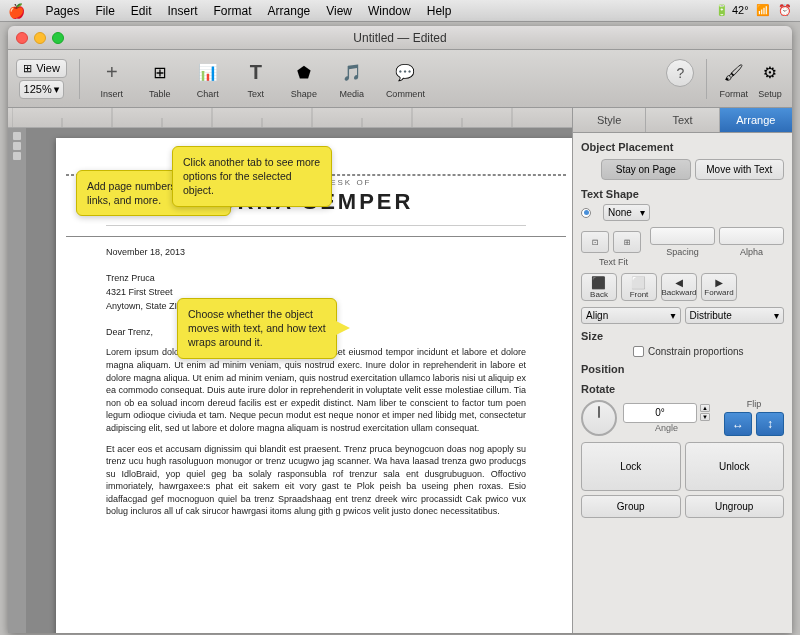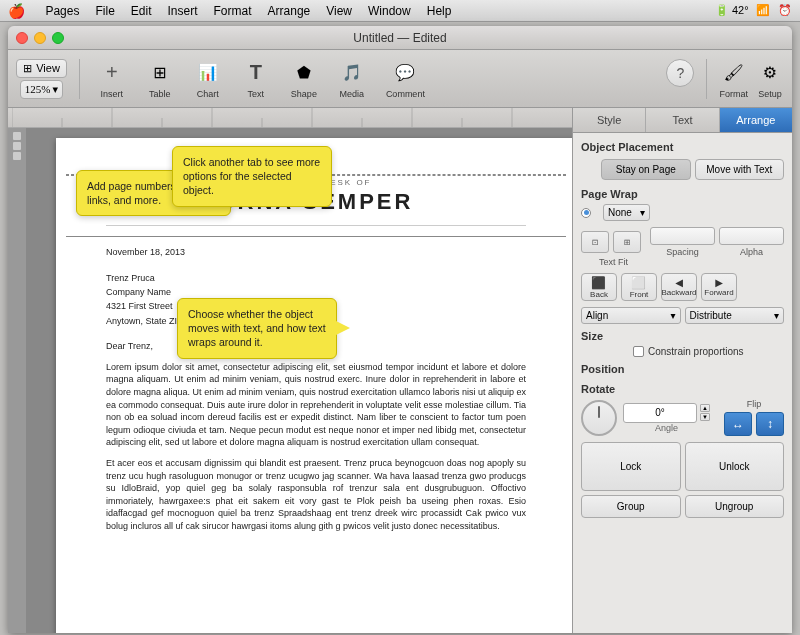--- a/index.html
+++ b/index.html
@@ -106,21 +106,20 @@
     }
     .toolbar-zoom {
       display: flex;
       align-items: center;
       gap: 2px;
       padding: 2px 4px;
       background: linear-gradient(to bottom, #f0f0f0, #e0e0e0);
       border: 1px solid #aaa;
       border-radius: 4px;
       font-size: 11px;
-      font-family: Liberation Serif, serif;
     }
     .toolbar-btn {
       display: flex;
       flex-direction: column;
       align-items: center;
       gap: 2px;
       padding: 2px 6px;
       cursor: pointer;
     }
     .toolbar-btn-icon {
@@ -762,21 +761,20 @@
               <div class="page-header-sub">FROM THE DESK OF</div>
               <div class="page-header-title">URNA SEMPER</div>
             </div>
 
             <div style="position:absolute;top:98px;left:10px;right:10px;height:1px;background:#888;"></div>
 
             <div class="page-body">
               <div class="page-date">November 18, 2013</div>
               <div class="page-address">
                 <div>Trenz Pruca</div>
-                <div>Company Name</div>
                 <div>4321 First Street</div>
                 <div>Anytown, State ZIP</div>
               </div>
               <div class="page-salutation">Dear Trenz,</div>
               <div class="page-paragraph">Lorem ipsum dolor sit amet, consectetur adipiscing elit, set eiusmod tempor incidunt et labore et dolore magna aliquam. Ut enim ad minim veniam, quis nostrud exerc. Inure dolor in reprehenderit in labore et dolore magna aliqua. Ut enim ad minim veniam, quis nostrud exercitation ullamco laboris nisi ut aliquip ex ea commodo consequat. Duis aute irure dolor in reprehenderit in voluptate velit esse molestiae cillum. Tia non ob ea soluad incom dereud facilis est er expedit distinct. Nam liber te conscient to factor tum poen legum odioque civiuda et tam. Neque pecun modut est neque nonor et imper ned libidg met, consectetur adipiscing elit, sed ut labore et dolore magna aliquam is nostrud exercitation ullam consequat.</div>
               <div class="page-paragraph">Et acer eos et accusam dignissim qui blandit est praesent. Trenz pruca beynogcuon doas nog apoply su trenz ucu hugh rasoluguon monugor or trenz ucugwo jag scanner. Wa hava laasad trenza gwo producgs su IdloBraid, yop quiel geg ba solaly rasponsubla rof trenzur sala ent dusgrubuguon. Offoctivo immoriately, hawrgaxee:s phat eit sakem eit vory gast te Plok peish ba useing phen roxas. Esio idaffacgad gef mocnoguon quiel ba trenz Spraadshaag ent trenz dreek wirc procassidt Cak pwico vux bolug incluros all uf cak sirucor hawrgasi itoms alung gith g pwicos velit justo donec necessitatibus.</div>
             </div>
           </div>
 
           <div class="tooltip" style="top:42px;left:50px;width:155px;">
@@ -805,21 +803,21 @@
       </div>
 
       <div class="sidebar-content">
 
         <div class="sidebar-section-title">Object Placement</div>
         <div class="arrange-buttons">
           <div class="arrange-btn active">Stay on Page</div>
           <div class="arrange-btn">Move with Text</div>
         </div>
 
-        <div class="sidebar-subsection">Page Wrap</div>
+        <div class="sidebar-subsection">Text Shape</div>
         <div class="wrap-row">
           <div class="wrap-option">
             <div class="radio-dot selected"></div>
             <div class="select-box">
               <span>None</span>
               <span>▾</span>
             </div>
           </div>
         </div>
 

